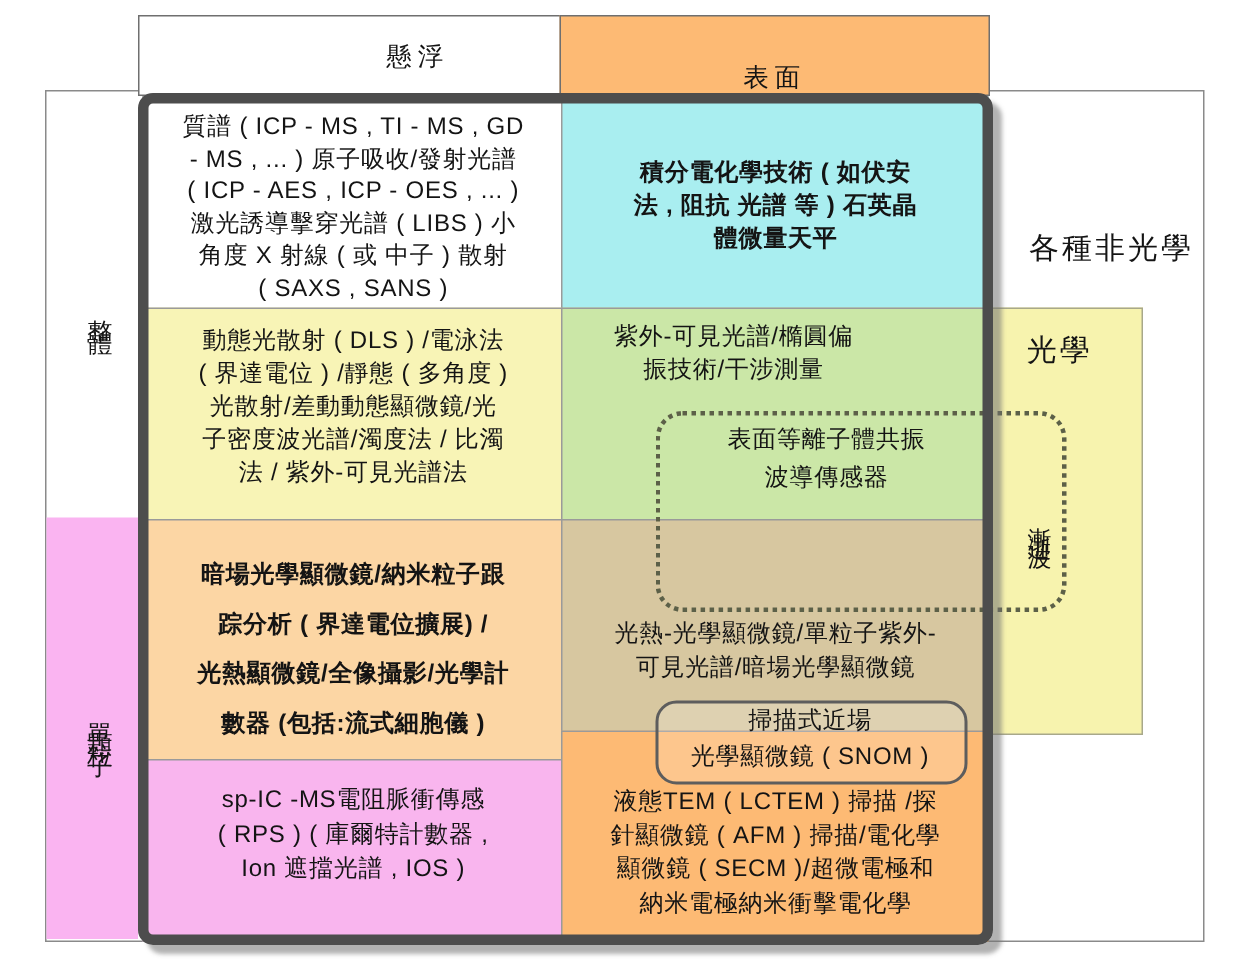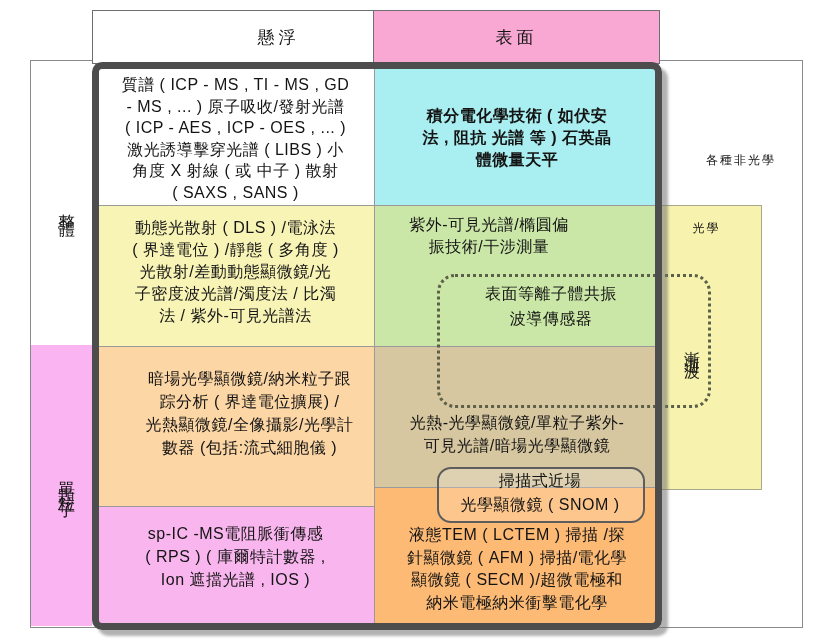--- a/index.html
+++ b/index.html
@@ -10,21 +10,21 @@
   }
   .abs{position:absolute;}
   .txt{
     position:absolute;white-space:pre-line;text-align:center;
     font-size:16px;line-height:22px;letter-spacing:0.5px;
   }
   .vlabel{
     position:absolute;writing-mode:vertical-rl;text-orientation:upright;
     font-size:17px;letter-spacing:7px;text-align:center;
   }
-  .hlabel{position:absolute;font-size:12px;text-align:center;letter-spacing:2px;}
+  .hlabel{position:absolute;font-size:20px;text-align:center;letter-spacing:2px;}
   
   #outer-frame{left:30px;top:60px;width:771px;height:566px;border:1px solid #8a8a8a;background:#fff;}
   
   #pink-strip{left:31px;top:345px;width:61px;height:281px;}
   #optical-region{left:653px;top:205px;width:107px;height:283px;border:1px solid #a8a88a;}
   
   .hdr{top:10px;height:52px;border:1px solid #6f6f6f;display:flex;align-items:center;justify-content:center;font-size:17px;letter-spacing:4px;}
   #hdr-suspension{left:92px;width:279px;background:#fff;padding-left:46px;}
   #hdr-surface{left:373px;width:285px;}
   
@@ -55,21 +55,21 @@
 
   <div id="outer-frame" class="abs"></div>
 
   <div id="pink-strip" class="abs" style="background-color: rgb(250, 180, 241);"></div>
 
   <div id="optical-region" class="abs" style="background-color: rgb(247, 243, 174);"></div>
 
   <div id="hdr-suspension" class="abs hdr">
     <span>懸浮</span>
   </div>
-  <div id="hdr-surface" class="abs hdr" style="background-color: #f9a8d4;">
+  <div id="hdr-surface" class="abs hdr" style="background-color: #fdba74; align-items: flex-end;">
     <span>表面</span>
   </div>
 
   <div id="c-r1c1" class="cell">
     <div class="txt" style="left:0;top:9px;width:279px;line-height:21.5px;">質譜 ( ICP - MS , TI - MS , GD
 - MS , ... ) 原子吸收/發射光譜
 ( ICP - AES , ICP - OES , ... )
 激光誘導擊穿光譜 ( LIBS  ) 小
 角度 X 射線 ( 或 中子 ) 散射
 ( SAXS , SANS )</div>
@@ -84,21 +84,21 @@
 ( 界達電位 ) /靜態 ( 多角度 )
 光散射/差動動態顯微鏡/光
 子密度波光譜/濁度法 / 比濁
 法 / 紫外-可見光譜法</div>
   </div>
   <div id="c-r2c2" class="cell" style="background-color: rgb(203, 231, 167);">
     <div class="txt" style="left:8px;top:8px;width:212px;">紫外-可見光譜/橢圓偏
 振技術/干涉測量</div>
   </div>
   <div id="c-r3c1" class="cell" style="background-color: rgb(252, 214, 164);">
-    <div class="txt" style="left:14px;top:20px;width:279px;line-height:23px;">暗場光學顯微鏡/納米粒子跟
+    <div class="txt" style="left:0;top:20px;width:279px;line-height:33px;font-weight:bold;">暗場光學顯微鏡/納米粒子跟
 踪分析 ( 界達電位擴展) /
 光熱顯微鏡/全像攝影/光學計
 數器 (包括:流式細胞儀 )</div>
   </div>
   <div id="c-r3c2" class="cell" style="background-color: rgb(215, 199, 160);">
     <div class="txt" style="left:4px;top:64px;width:276px;line-height:23px;">光熱-光學顯微鏡/單粒子紫外-
 可見光譜/暗場光學顯微鏡</div>
   </div>
   <div id="c-r4c1" class="cell" style="background-color: rgb(249, 181, 238);">
     <div class="txt" style="left:0;top:15px;width:279px;line-height:23px;">sp-IC -MS電阻脈衝傳感

